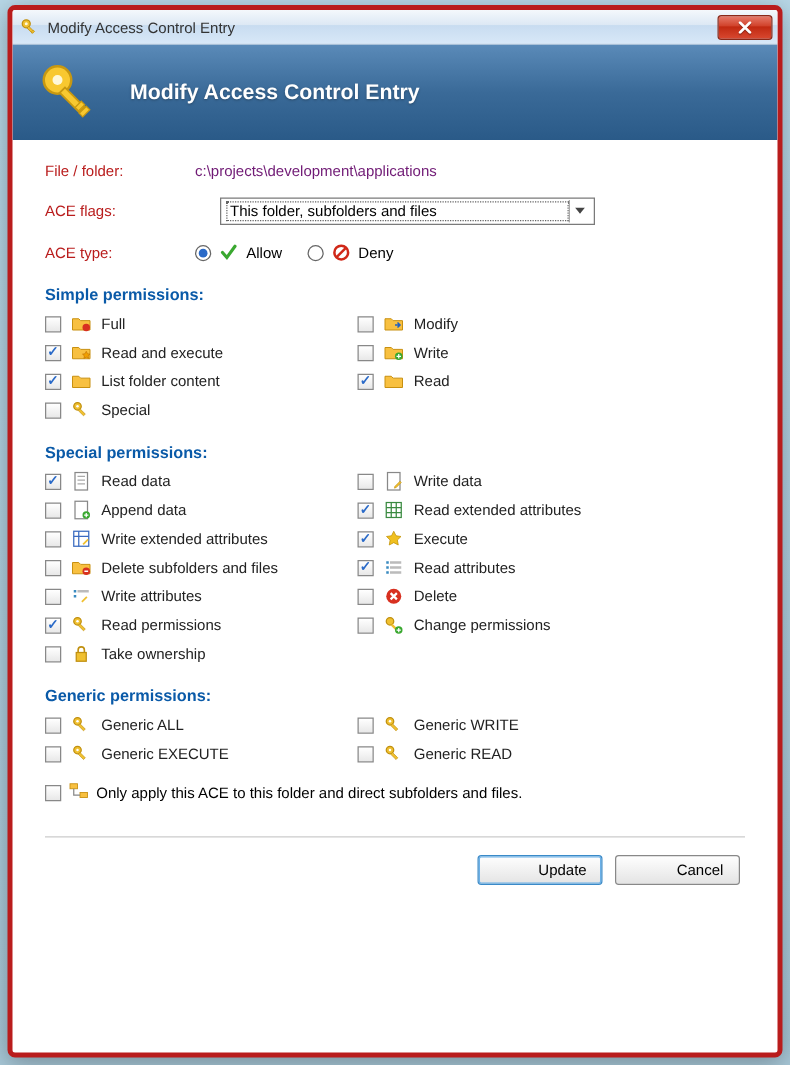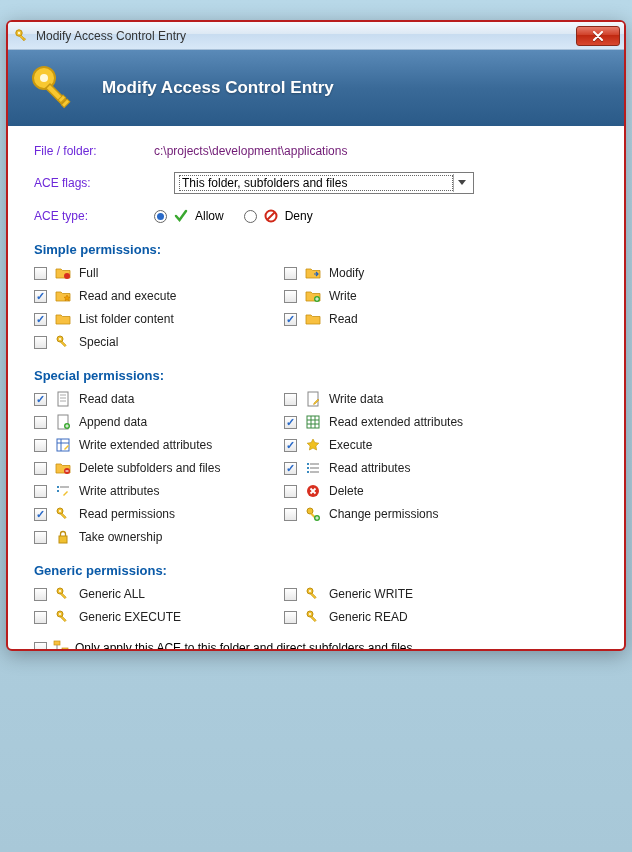--- a/index.html
+++ b/index.html
@@ -7,24 +7,24 @@
     margin: 0;
     font-family: "Segoe UI", Tahoma, sans-serif;
     font-size: 12px;
     background: linear-gradient(180deg, #b8d8e8 0%, #a8c8d8 100%);
     width: 632px;
     height: 852px;
     overflow: hidden;
   }
   .window {
     position: absolute;
-    left: 6px; top: 20px;
-    width: 620px; height: 631px;
+    left: 6px; top: 4px;
+    width: 620px; height: 842px;
     background: #fff;
-    border: 2px solid #b91c1c;
+    border: 4px solid #b91c1c;
     border-radius: 6px;
     box-shadow: 0 4px 20px rgba(0,0,0,.3);
     overflow: hidden;
   }
   .titlebar {
     height: 28px;
     background: linear-gradient(180deg, #f4f8fc 0%, #dce8f4 45%, #c8dcf0 46%, #d8e8f8 100%);
     border-bottom: 1px solid #a8c0d8;
     display: flex;
     align-items: center;
@@ -54,21 +54,21 @@
   .header-banner .big-key svg { display: block; }
   .header-title { font-size: 17px; font-weight: bold; text-shadow: 0 1px 2px rgba(0,0,0,.3); }
   .content {
     padding: 18px 26px 14px 26px;
   }
   .info-row {
     display: flex;
     margin-bottom: 14px;
     align-items: center;
   }
-  .info-label { width: 120px; color: #6d28d9; }
+  .info-label { width: 120px; color: #b91c1c; }
   .info-val { color: #701a75; }
   .select {
     width: 300px; height: 22px;
     border: 1px solid #7a7a7a;
     background: #fff;
     font-size: 12px;
     padding: 1px 4px;
     display: flex;
     align-items: center;
     justify-content: space-between;

